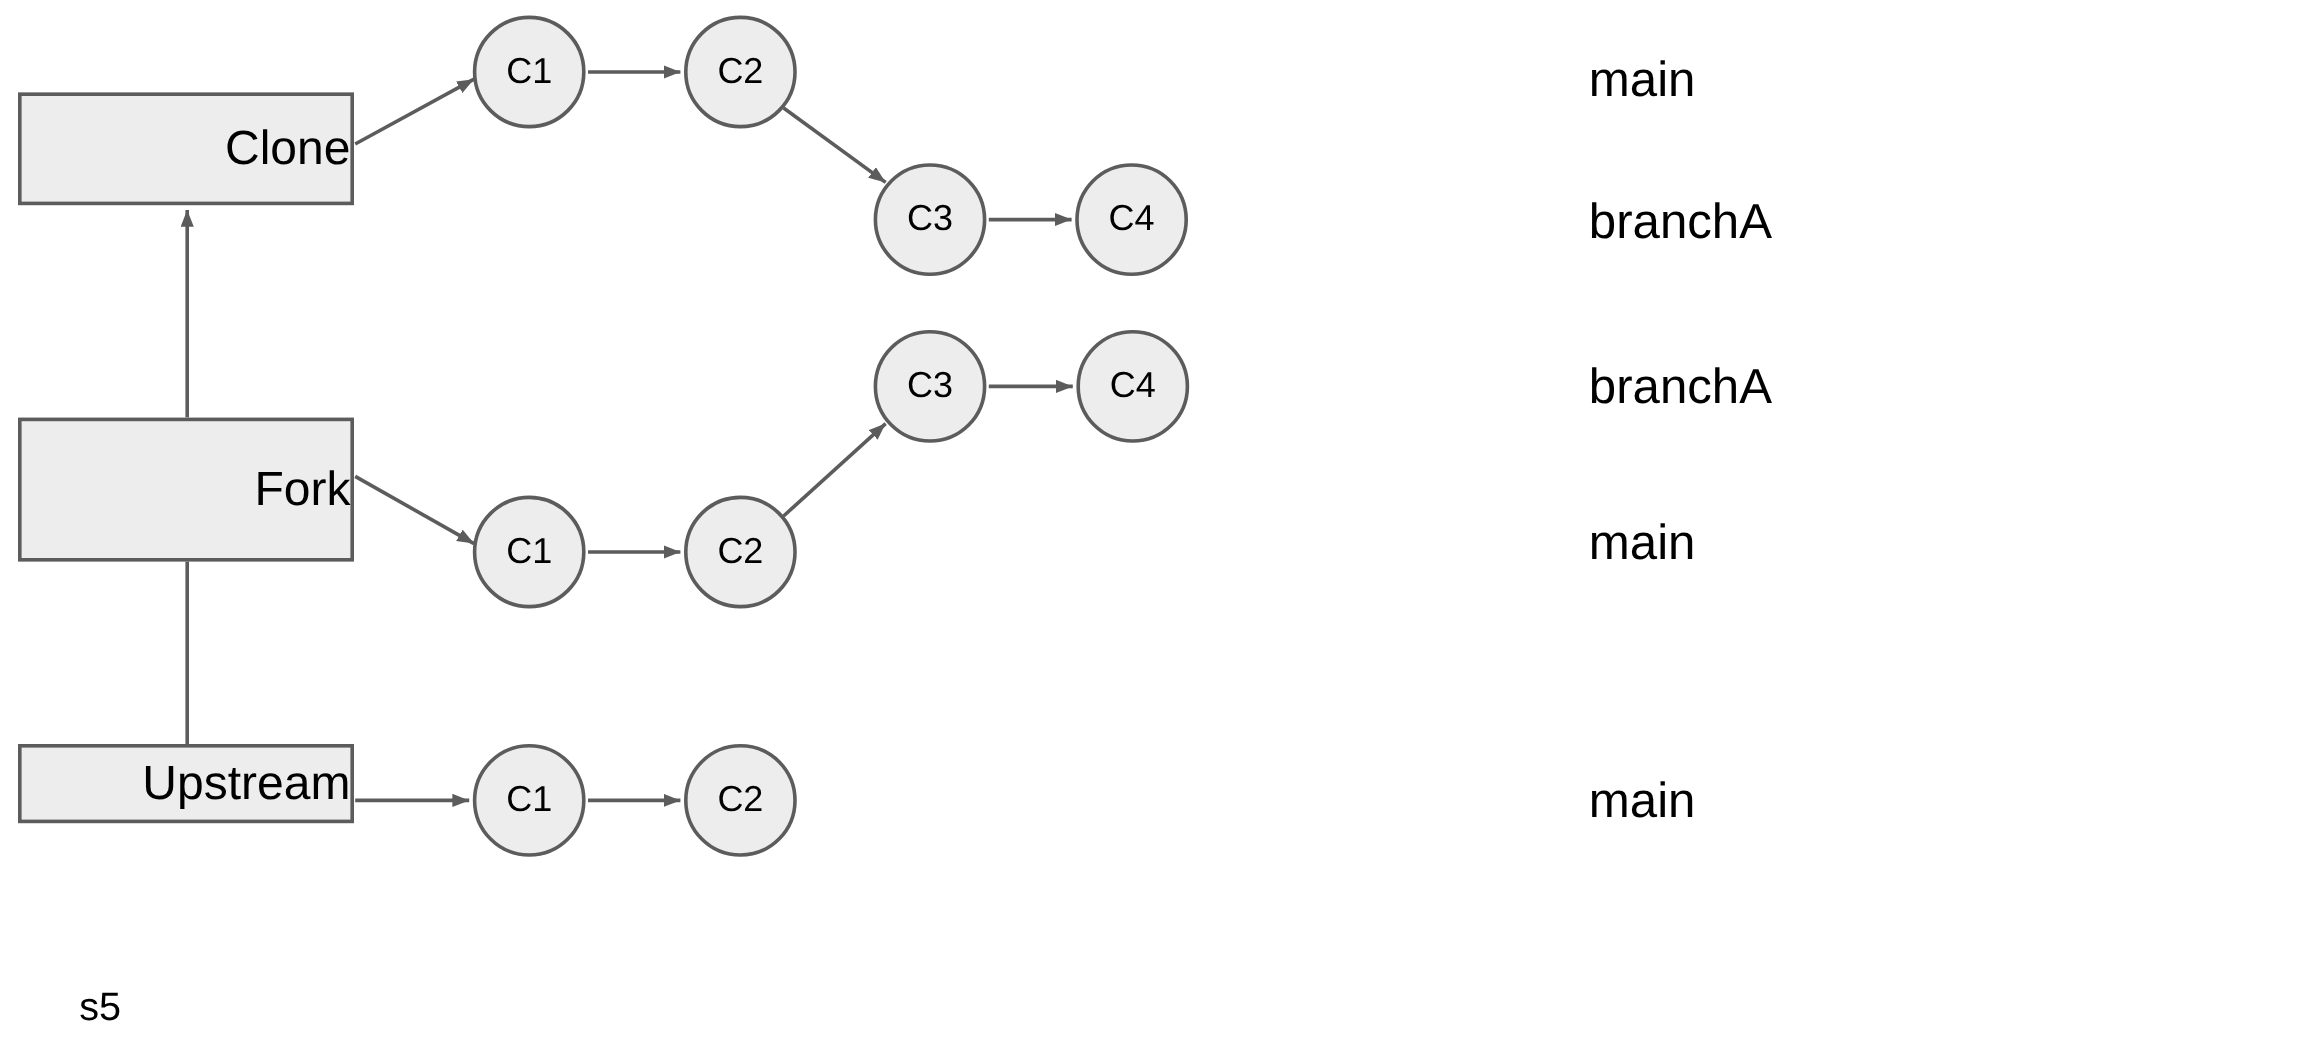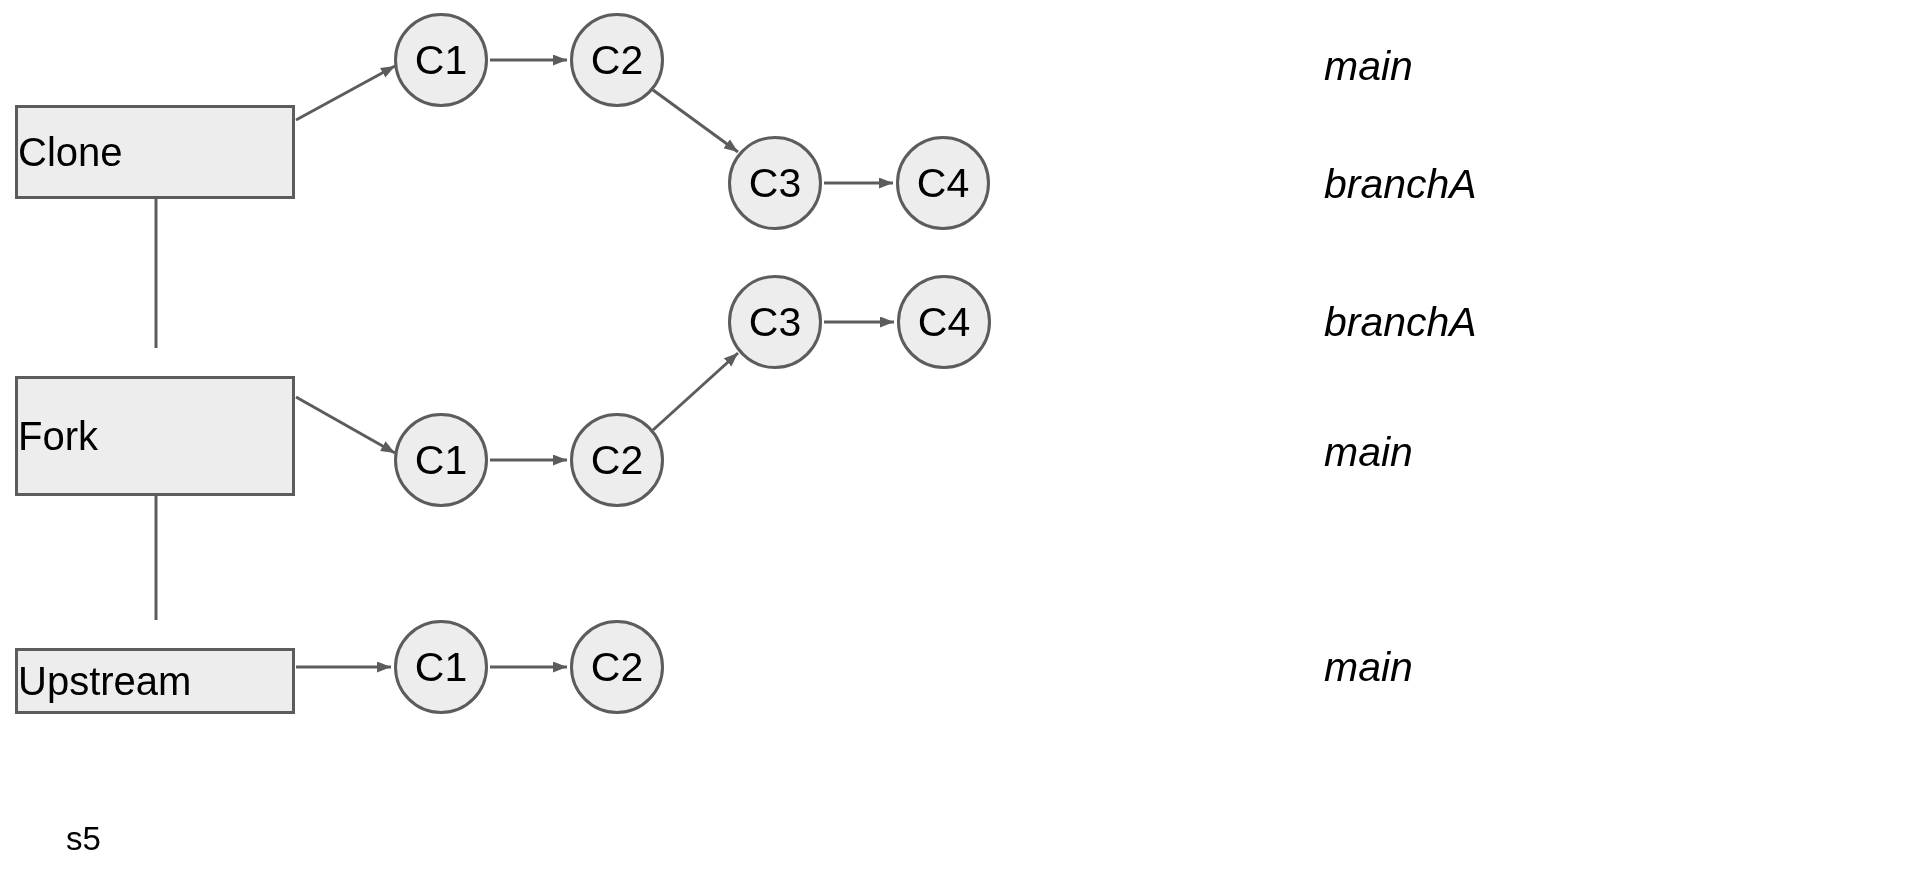--- a/index.html
+++ b/index.html
@@ -23,50 +23,48 @@
     height: 100%;
     pointer-events: none;
   }
   .repo-box {
     position: absolute;
     box-sizing: border-box;
     background: var(--shape-fill, #ededed);
     border: 3px solid var(--shape-stroke, #5c5c5c);
     display: flex;
     align-items: center;
-    justify-content: flex-start;
-    margin-top: 28px;
+    justify-content: flex-end;
   }
   .repo-box .label {
     font-size: 40px;
     color: var(--text-color, #000000);
     white-space: nowrap;
   }
   .commit-node {
     position: absolute;
     box-sizing: border-box;
     background: var(--shape-fill, #ededed);
     border: 3px solid var(--shape-stroke, #5c5c5c);
     border-radius: 50%;
     display: flex;
     align-items: center;
     justify-content: center;
   }
   .commit-node .label {
-    font-size: 41px;
+    font-size: 30px;
     color: var(--text-color, #000000);
     text-align: right;
   }
   .branch-label {
     position: absolute;
     height: 60px;
     display: flex;
     align-items: center;
     font-size: 41px;
-    font-style: italic;
     color: var(--text-color, #000000);
     white-space: nowrap;
   }
   .slide-label {
     position: absolute;
     font-size: 33px;
     color: var(--text-color, #000000);
   }
 </style>
 </head>

